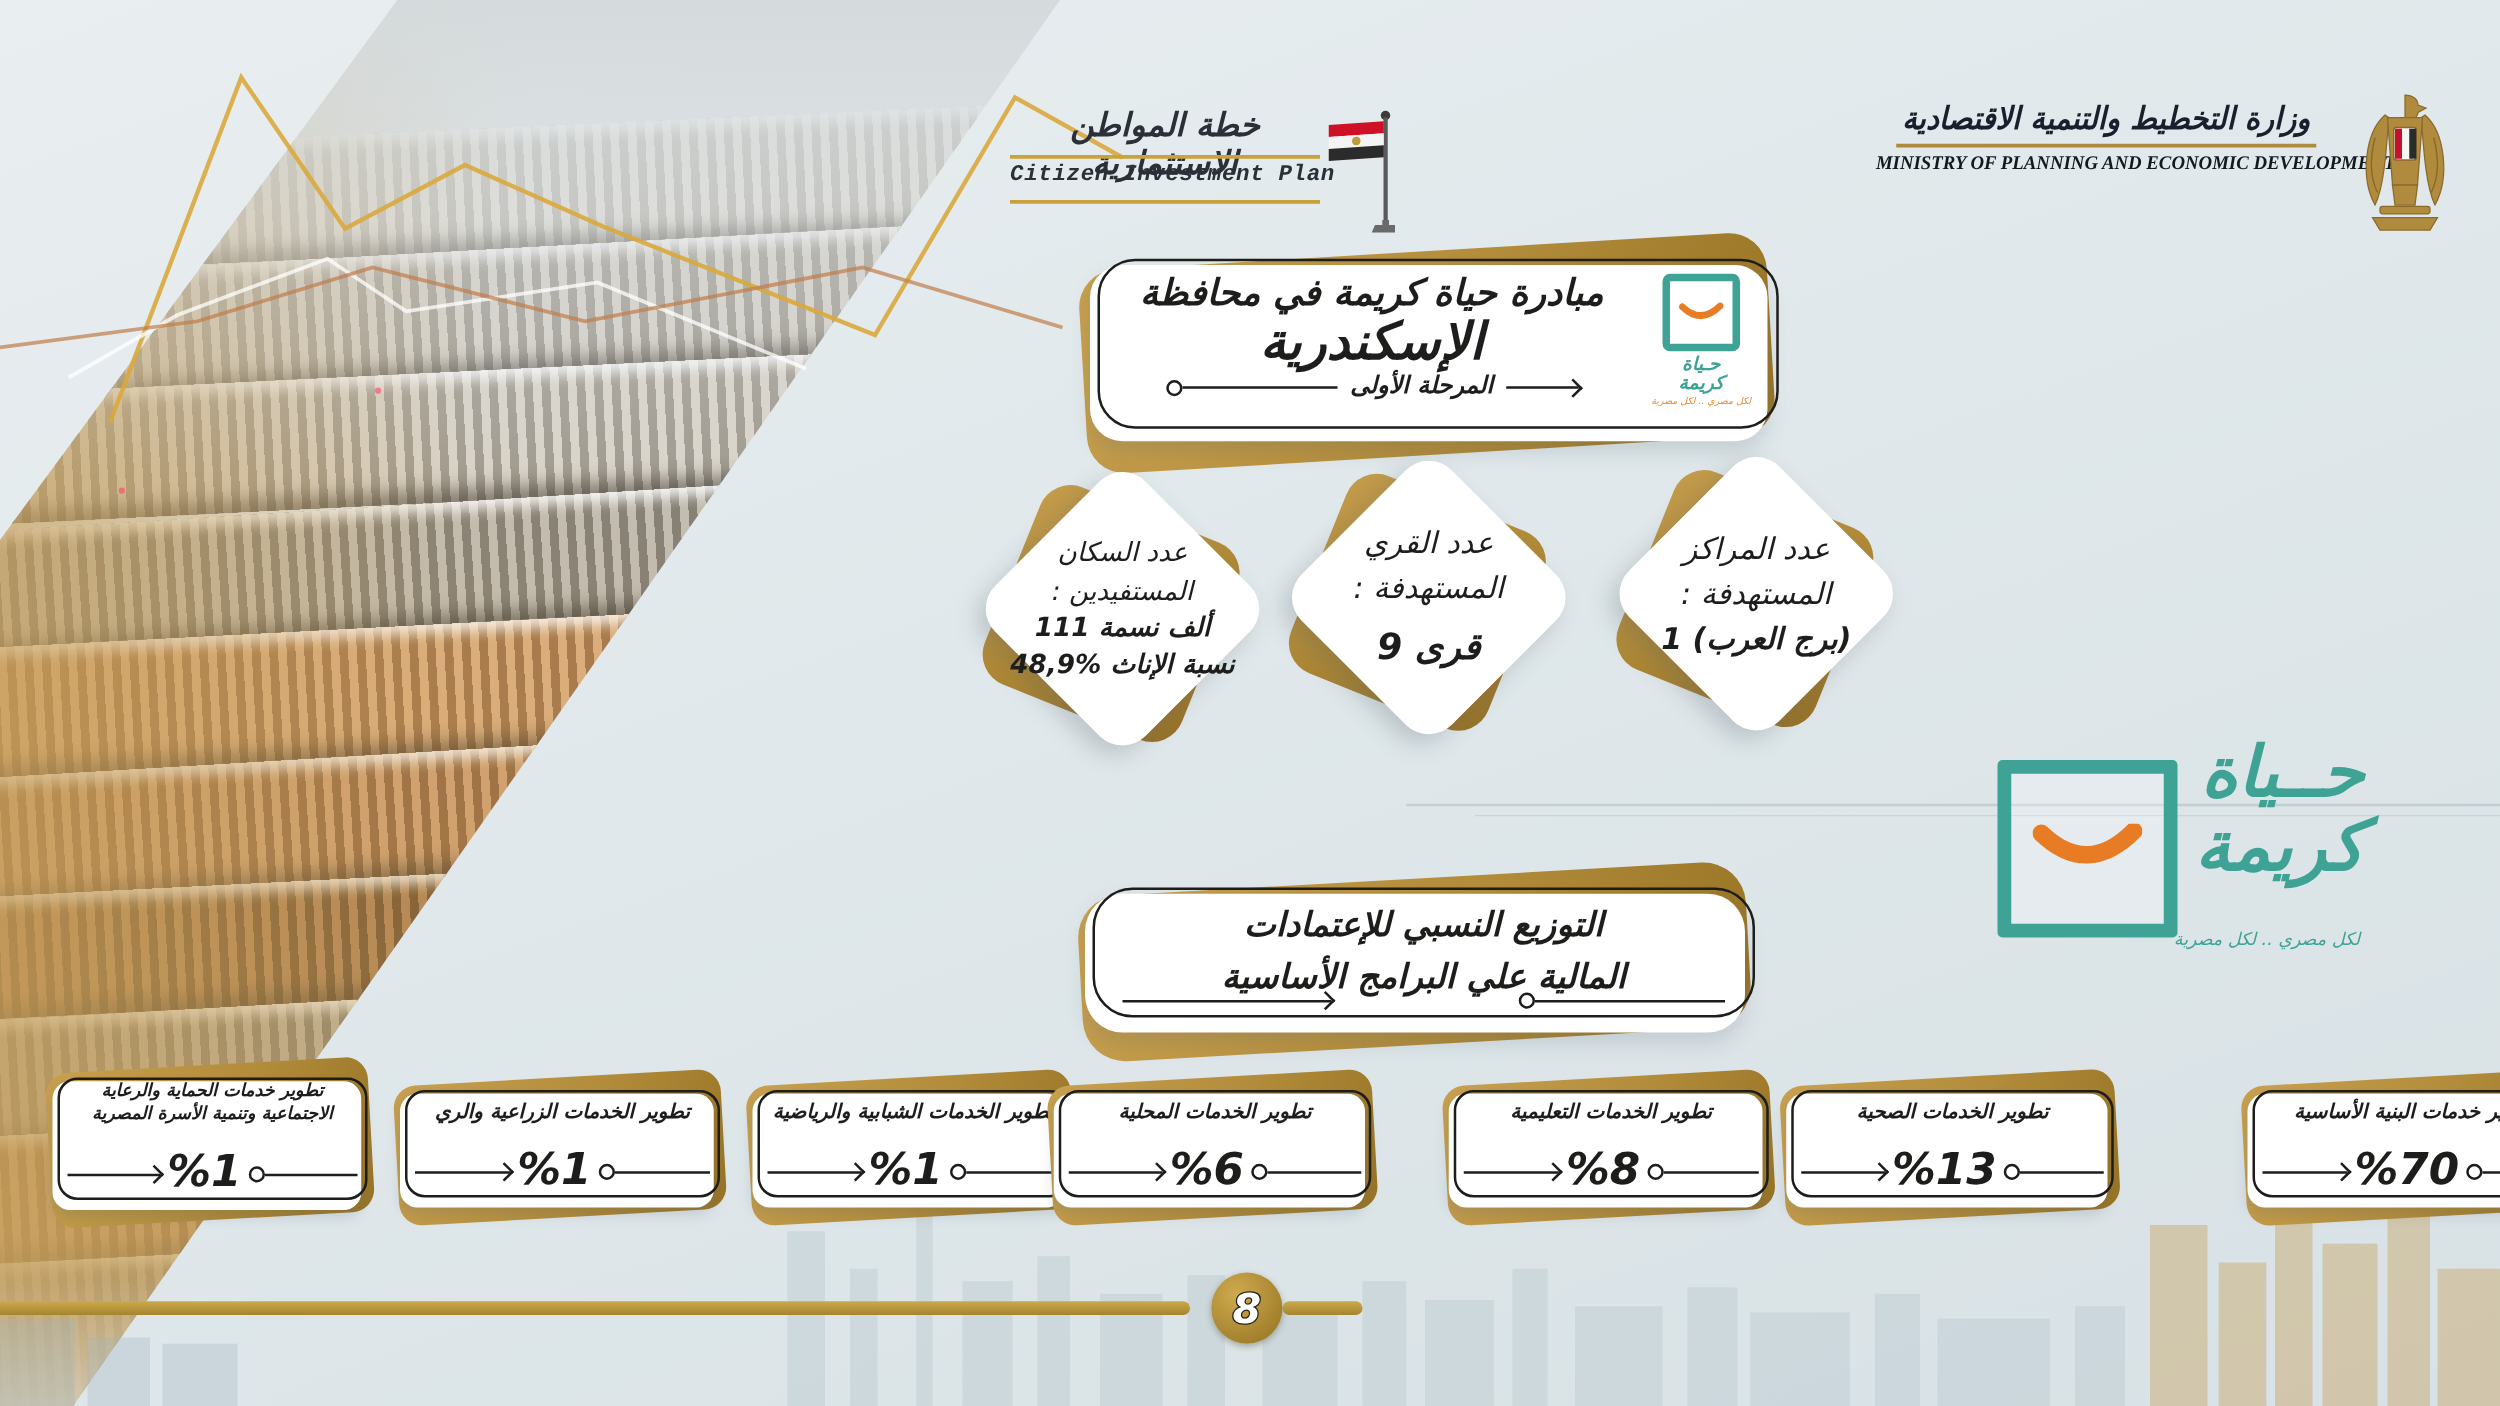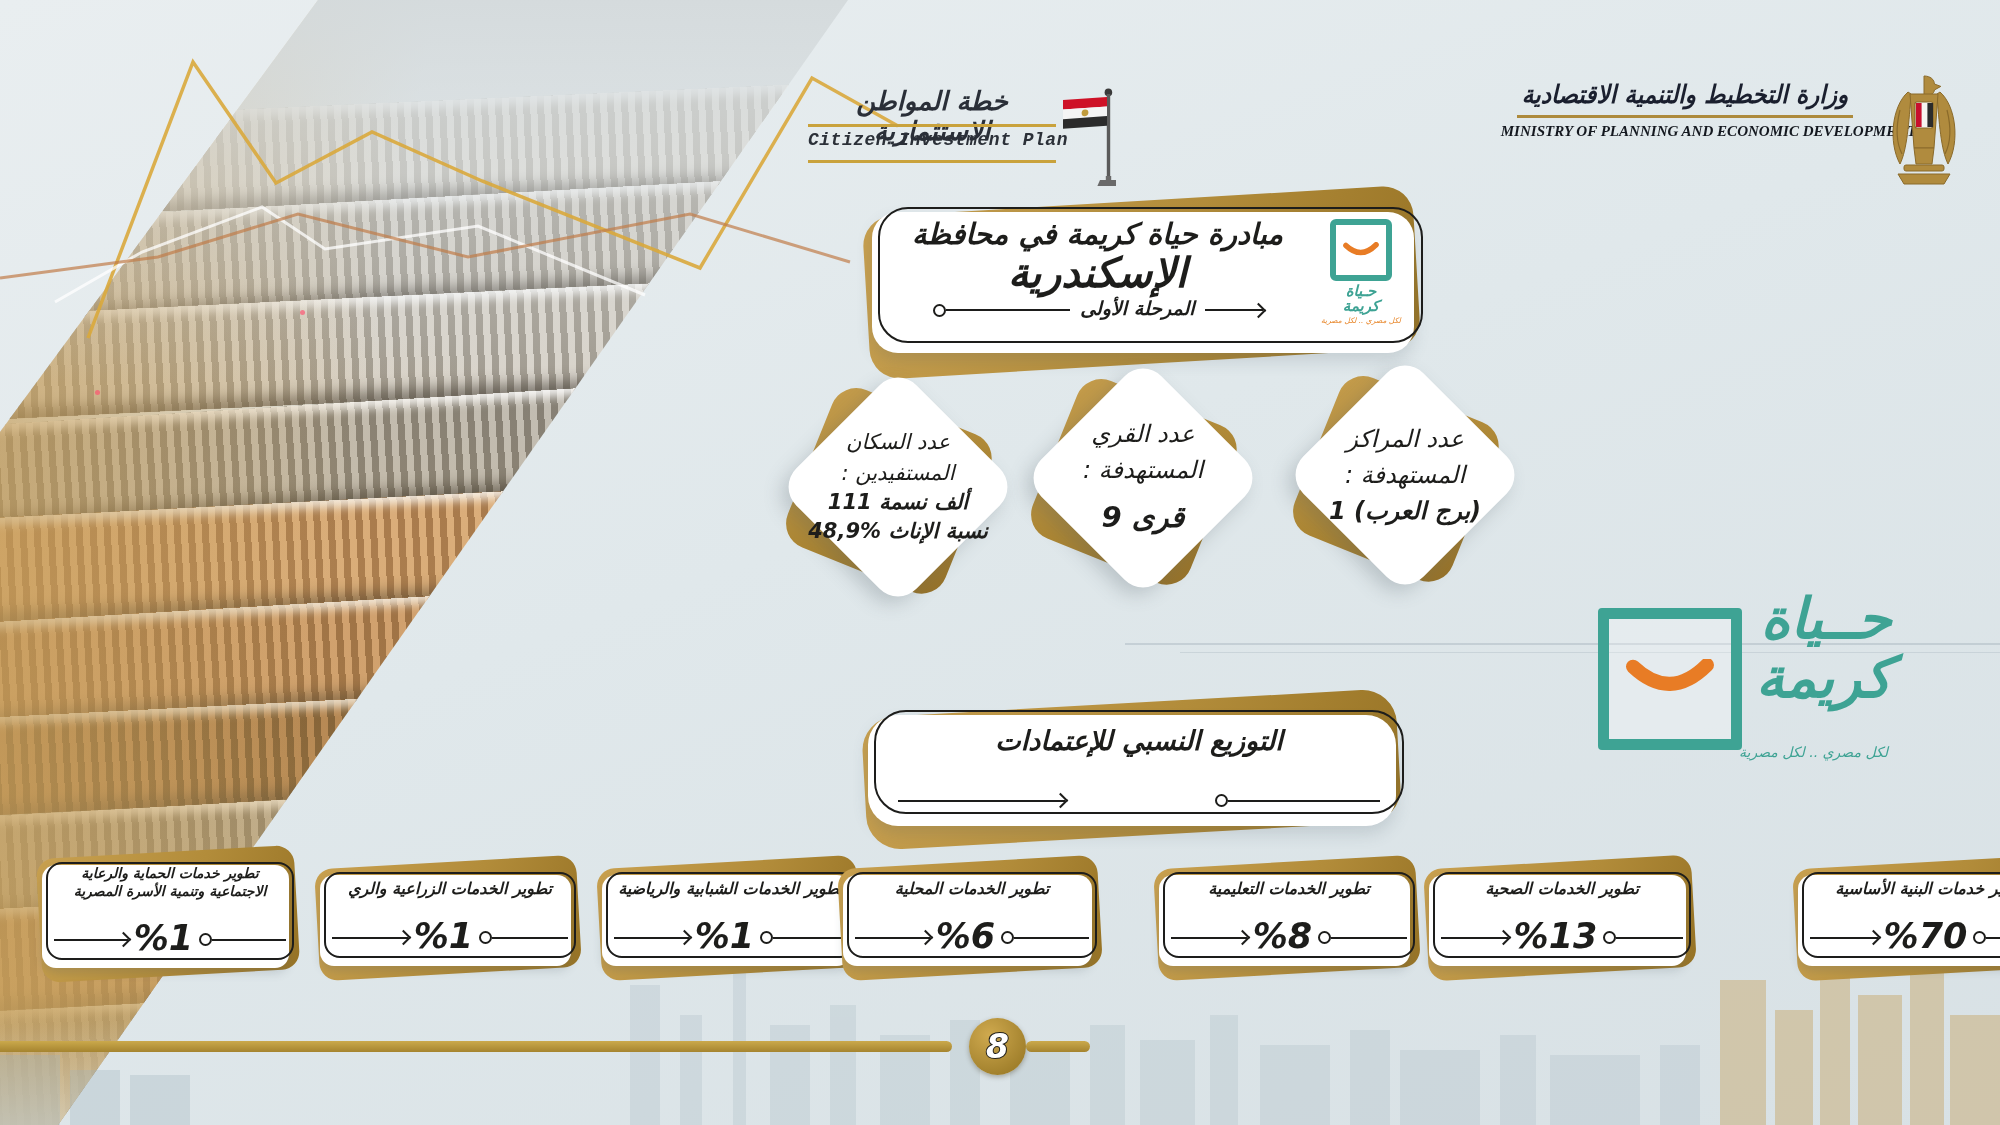--- a/index.html
+++ b/index.html
@@ -286,20 +286,21 @@
     </div>
     <div class="hkb-tag" dir="rtl">لكل مصري .. لكل مصرية</div>
   </div>
 
   <div class="lay dbox">
     <div class="box-gold"></div>
     <div class="box-white"></div>
     <div class="box-border"></div>
     <div class="box-content">
       <div dir="rtl">التوزيع النسبي للإعتمادات</div>
+      <div dir="rtl">المالية علي البرامج الأساسية</div>
     </div>
     <div class="dist-dec">
       <div class="darrow" style="flex:1.1;"></div>
       <div style="width:150px;"></div>
       <span class="dcircle"></span>
       <div class="dline" style="flex:1;"></div>
     </div>
   </div>
 
   <div class="lay pbox tall" style="left:46px;width:248px;">

